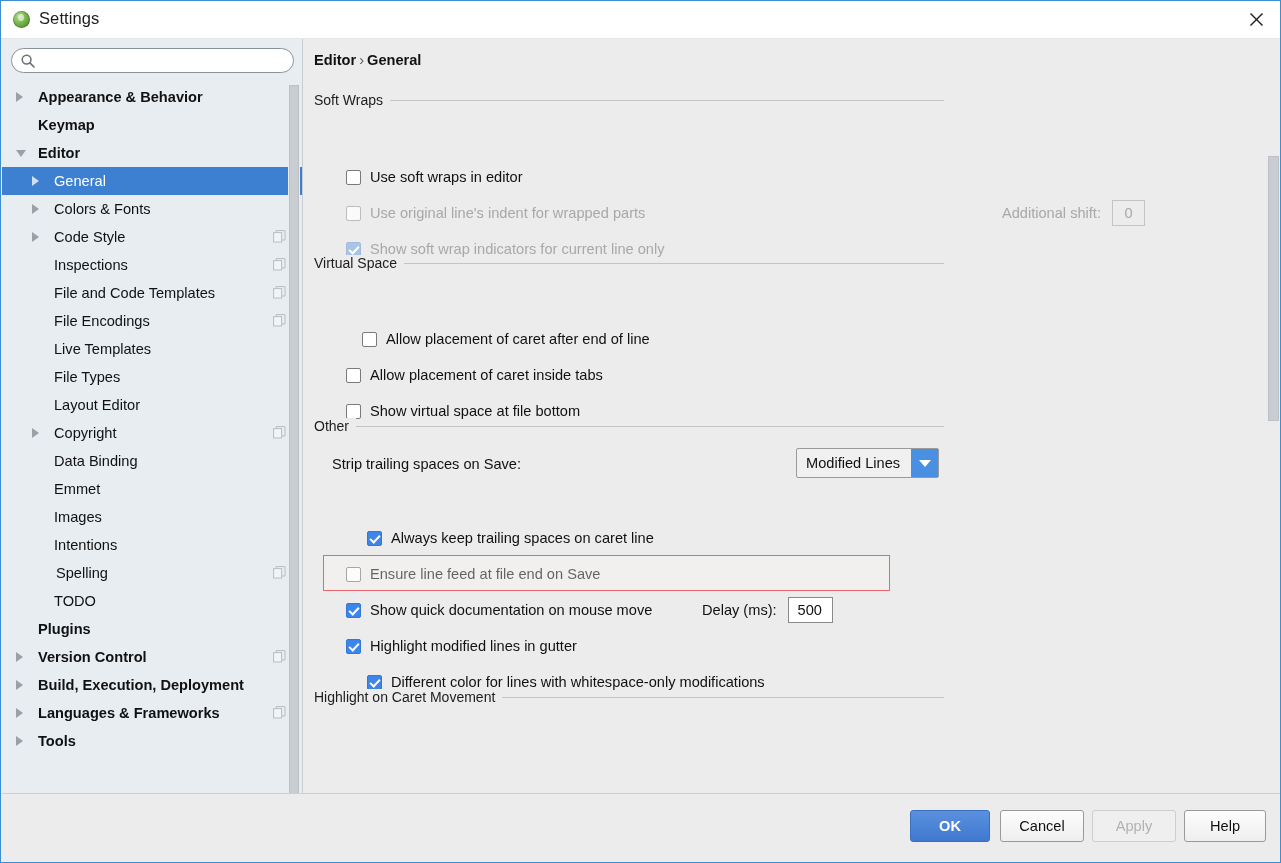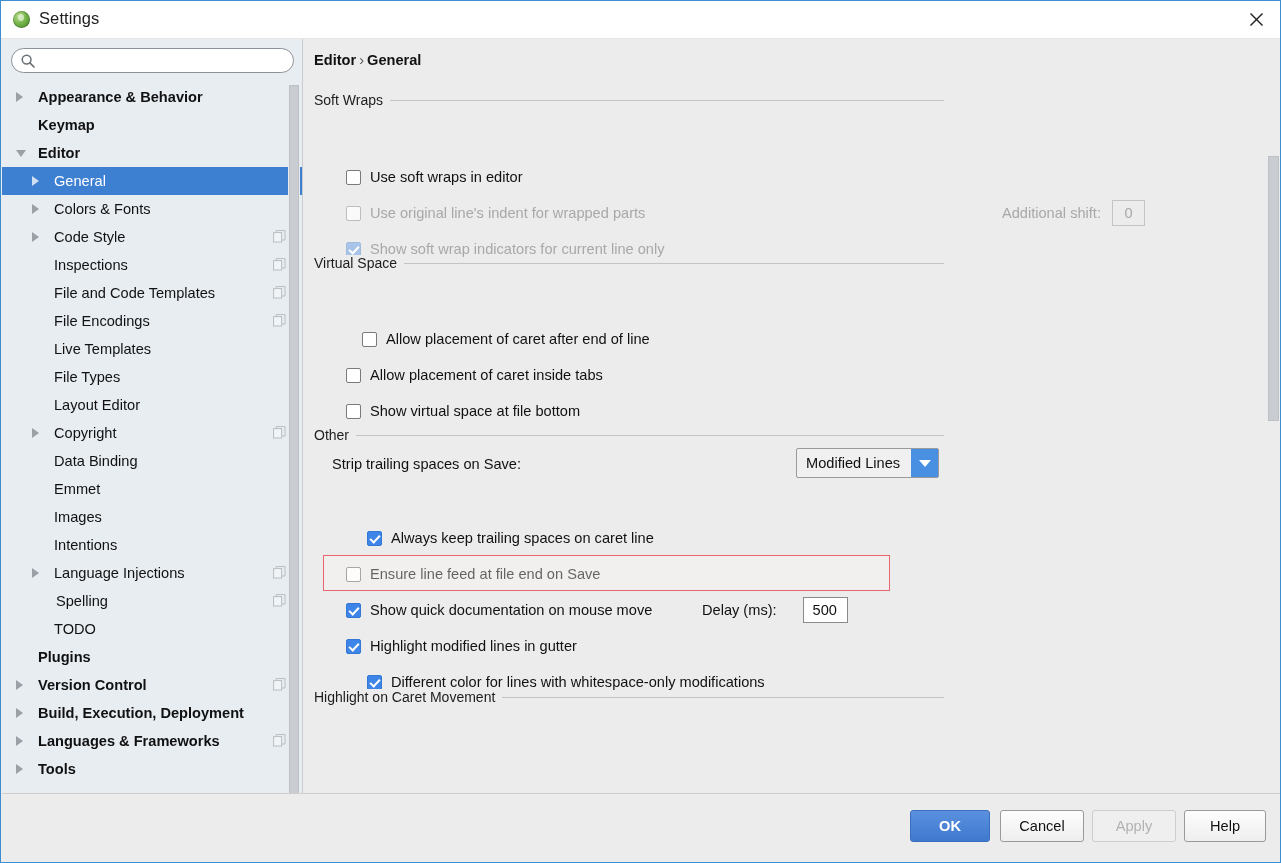--- a/index.html
+++ b/index.html
@@ -383,28 +383,20 @@
         <div class="tree-row">
           <div class="tree-label" style="margin-left: 52px;">Emmet</div>
         </div>
         <div class="tree-row">
           <div class="tree-label" style="margin-left: 52px;">Images</div>
         </div>
         <div class="tree-row">
           <div class="tree-label" style="margin-left: 52px;">Intentions</div>
         </div>
         <div class="tree-row">
-          <div class="twisty" style="left: 30px;"></div>
-          <div class="tree-label" style="margin-left: 52px;">Language Injections</div>
-          <svg class="copy-icon" viewBox="0 0 13 13">
-            <rect x="0.6" y="2.6" width="8" height="9.4" fill="#fff" stroke="#7d8488" stroke-width="1"></rect>
-            <path d="M3.2 2.3 V0.6 H12 V10 H9.1" fill="none" stroke="#7d8488" stroke-width="1"></path>
-          </svg>
-        </div>
-        <div class="tree-row">
           <div class="tree-label" style="margin-left: 54px;">Spelling</div>
           <svg class="copy-icon" viewBox="0 0 13 13">
             <rect x="0.6" y="2.6" width="8" height="9.4" fill="#fff" stroke="#7d8488" stroke-width="1"></rect>
             <path d="M3.2 2.3 V0.6 H12 V10 H9.1" fill="none" stroke="#7d8488" stroke-width="1"></path>
           </svg>
         </div>
         <div class="tree-row">
           <div class="tree-label" style="margin-left: 52px;">TODO</div>
         </div>
         <div class="tree-row">
@@ -484,21 +476,21 @@
     </div>
     <div class="opt-row" style="left:42px; top:325px;">
       <div class="cb"></div>
       <div class="opt-label">Allow placement of caret inside tabs</div>
     </div>
     <div class="opt-row" style="left:42px; top:361px;">
       <div class="cb"></div>
       <div class="opt-label">Show virtual space at file bottom</div>
     </div>
 
-    <div class="section" style="top:387px;">
+    <div class="section" style="top:378px;">
       <div class="section-title">
         <span>Other</span>
       </div>
     </div>
 
     <div class="opt-row" style="left:28px; top:414px;">
       <div class="opt-label" style="margin-left:0;">Strip trailing spaces on Save:</div>
     </div>
 
     <div id="combo">
@@ -517,21 +509,21 @@
       <div class="cb"></div>
       <div class="opt-label">Ensure line feed at file end on Save</div>
     </div>
 
     <div id="highlight-box"></div>
 
     <div class="opt-row" style="left:42px; top:560px;">
       <div class="cb checked"></div>
       <div class="opt-label">Show quick documentation on mouse move</div>
     </div>
-    <div class="opt-row" style="left:398px; top:560px;gap:15px;">
+    <div class="opt-row" style="left:398px; top:560px;">
       <div class="opt-label" style="margin-left:0;">Delay (ms):</div>
       <div class="textfield" style="width:45px; margin-left:11px;">500</div>
     </div>
 
     <div class="opt-row" style="left:42px; top:596px;">
       <div class="cb checked"></div>
       <div class="opt-label">Highlight modified lines in gutter</div>
     </div>
     <div class="opt-row" style="left:63px; top:632px;">
       <div class="cb checked"></div>

